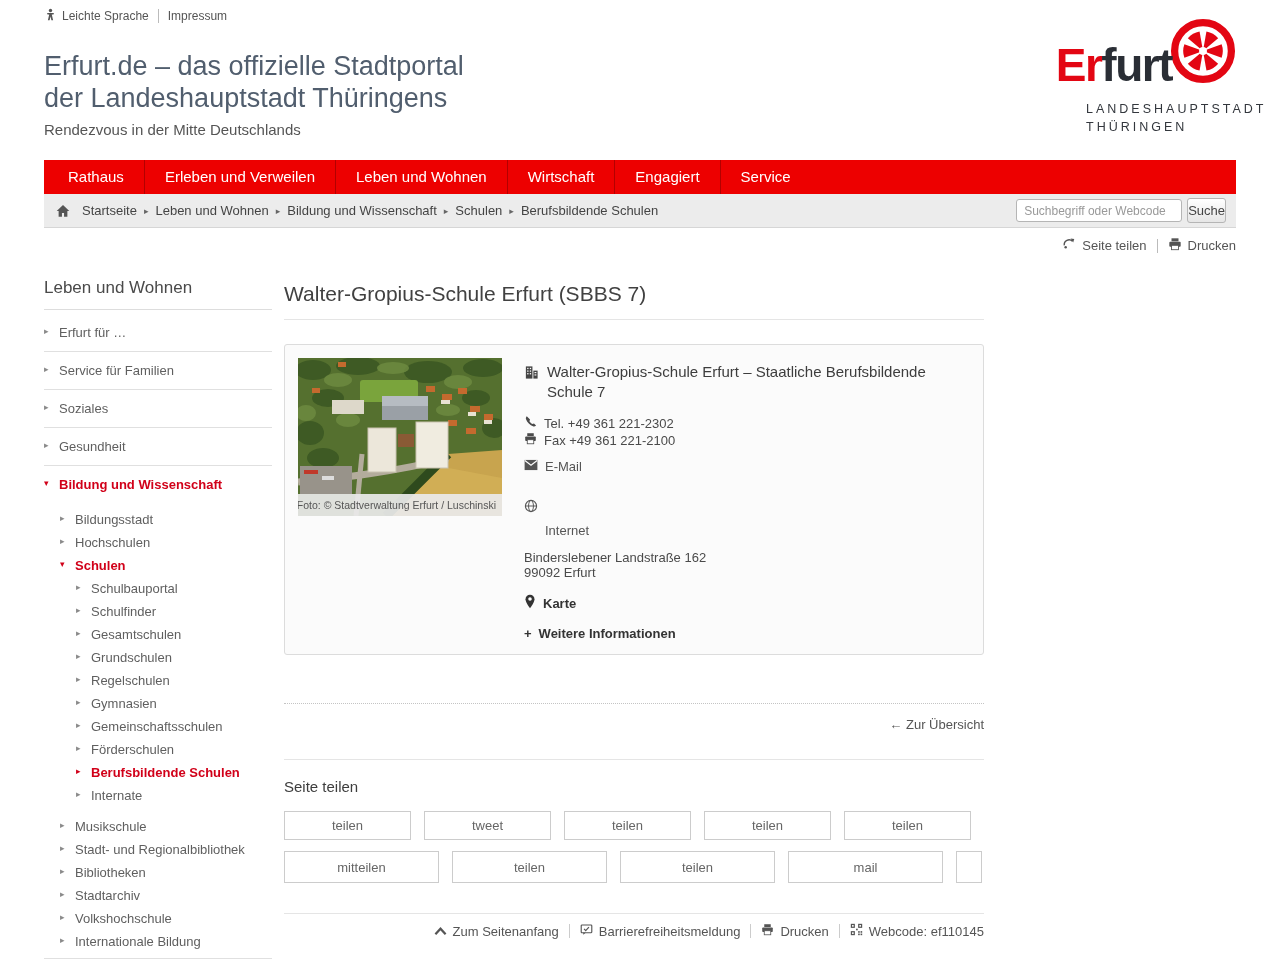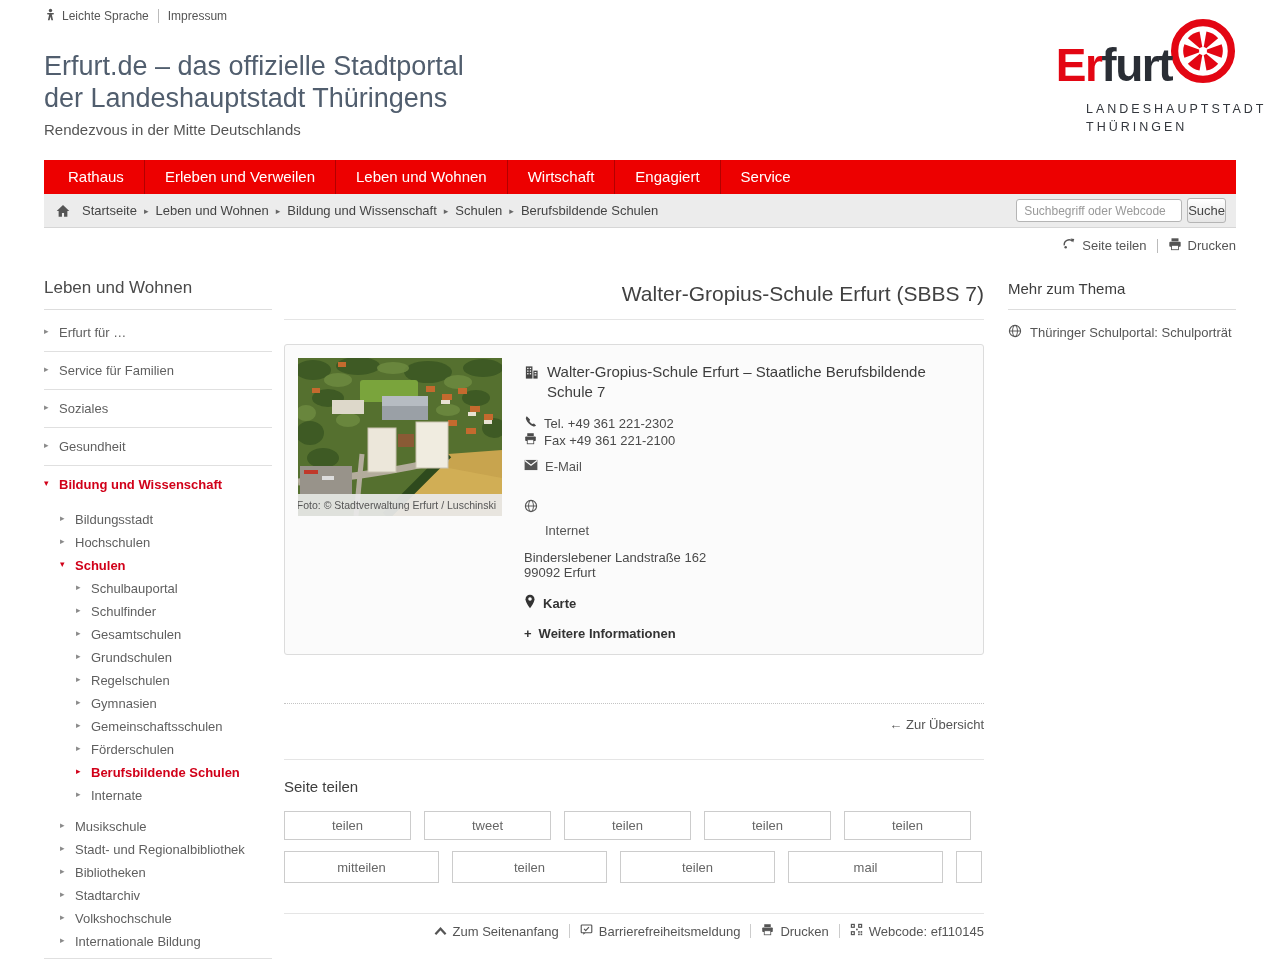--- a/index.html
+++ b/index.html
@@ -58,21 +58,21 @@
   .snav { display:flex; align-items:flex-start; font-size:13px; color:#5f5f5f; }
   .snav .tri { width:15px; flex:none; font-size:9px; color:#8a8a8a; padding-top:1px; }
   .snav.lvl1 { padding:11px 0; border-top:1px solid #e0e0e0; }
   .snavwrap .snav.lvl1:first-child { border-top:none; margin-top:4px; }
   .snav.lvl2 { padding:4px 0; margin-left:16px; }
   .snav.lvl3 { padding:4px 0; margin-left:32px; }
   .snav.open, .snav.active { color:#d10019; font-weight:700; }
   .snav.open .tri, .snav.active .tri { color:#d10019; }
 
   
-  .page-h1 { font-size:21px; font-weight:400; color:#414141; padding:4px 0 13px; border-bottom:1px solid #e5e5e5;text-align:right; }
+  .page-h1 { font-size:21px; font-weight:400; color:#414141; padding:4px 0 13px; border-bottom:1px solid #e5e5e5; }
   .card { margin-top:24px; border:1px solid #dcdcdc; border-radius:3px; background:#fbfbfb; padding:13px; display:flex; gap:22px; }
   .photo { width:204px; height:158px; flex:none; display:block; }
   .info { padding-top:4px; font-size:13px; color:#4a4a4a; }
   .info .name { display:flex; gap:8px; font-size:15px; color:#3d3d3d; line-height:20px; max-width:452px; }
   .iline { display:flex; align-items:center; gap:7px; line-height:17px; color:#4a4a4a; }
   .iline.link { color:#555; line-height:20px; }
   .addr { margin-top:9px; line-height:15px; }
   .bold-line { display:flex; align-items:center; gap:7px; font-weight:700; color:#333; }
   .mt14 { margin-top:14px; } .mt8 { margin-top:8px; }
   .backrow { margin-top:48px; border-top:1px dotted #c4c4c4; padding-top:11px; text-align:right; }
@@ -517,28 +517,15 @@
                   <rect x="11.5" y="2.5" width="2" height="2"></rect>
                   <rect x="2.5" y="11.5" width="2" height="2"></rect>
                 </g>
               </svg>
           </span>
           <span>Webcode: ef110145</span>
         </span>
       </div>
     </main>
 
-    <aside class="col-right">
-      <h2 class="aside-h">Mehr zum Thema</h2>
-      <a class="aside-link">
-        <span class="ic">
-          <svg width="14" height="14" viewBox="0 0 16 16">
-              <circle cx="8" cy="8" r="6.4" fill="none" stroke="#555" stroke-width="1.3"></circle>
-              <ellipse cx="8" cy="8" rx="2.8" ry="6.4" fill="none" stroke="#555" stroke-width="1.1"></ellipse>
-              <line x1="1.6" y1="8" x2="14.4" y2="8" stroke="#555" stroke-width="1.1"></line>
-            </svg>
-        </span>
-        <span>Thüringer Schulportal: Schulporträt</span>
-      </a>
-    </aside>
 
   </div>
 </div>
 
 </body></html>

